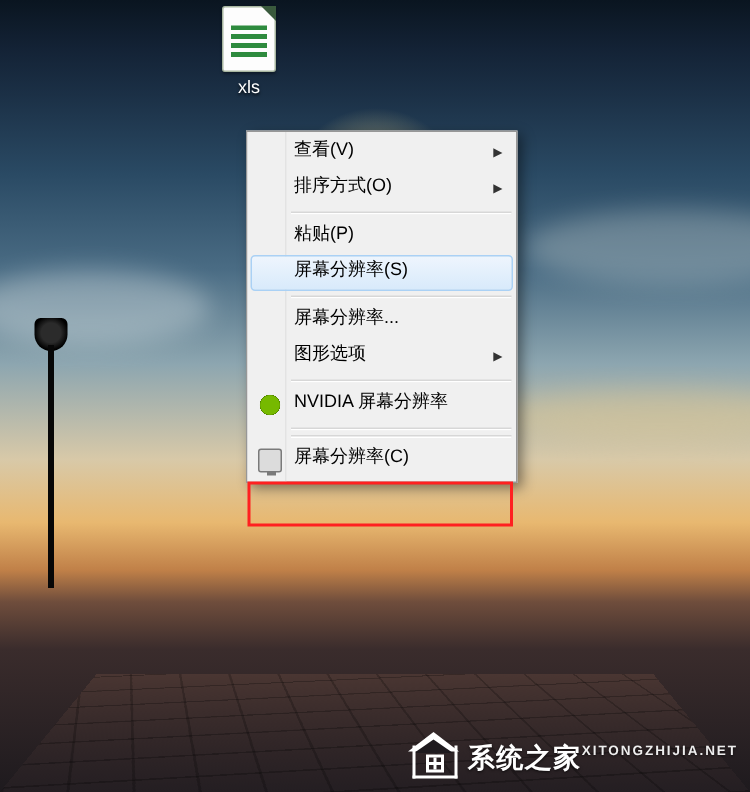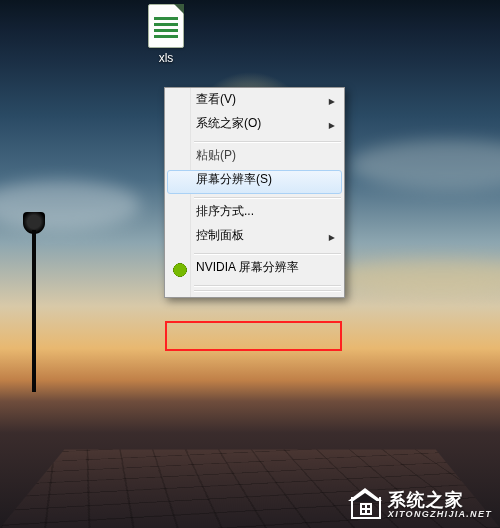--- a/index.html
+++ b/index.html
@@ -26,43 +26,43 @@
   .lamp .head{position:absolute;left:0;top:0;width:22px;height:22px;border-radius:4px 4px 50% 50%;background:radial-gradient(circle at 50% 45%, #2b2b2b 40%, #000 70%);}
   .xls{position:absolute;left:140px;top:4px;width:52px;text-align:center;color:#fff;text-shadow:0 1px 2px rgba(0,0,0,.8);}
   .xls .ico{width:34px;height:42px;margin:0 auto 3px;background:#fdfdfd;border:1px solid #a8b6a0;border-radius:2px;position:relative;box-shadow:0 1px 2px rgba(0,0,0,.35);}
   .xls .ico:before{content:"";position:absolute;right:-1px;top:-1px;border-style:solid;border-width:0 10px 10px 0;border-color:transparent #3a5a3d transparent transparent;}
   .xls .ico:after{content:"";position:absolute;left:5px;right:5px;top:12px;height:22px;background:repeating-linear-gradient(#2e8b3e 0 3px, transparent 3px 6px);}
   .menu{position:absolute;left:164px;top:87px;width:175px;background:#f0f0f0;border:1px solid #979797;box-shadow:3px 3px 8px rgba(0,0,0,.45);padding:2px;}
   .mi{display:flex;align-items:flex-start;height:22px;padding:0 18px 0 28px;position:relative;color:#000;white-space:nowrap;border:1px solid transparent;border-radius:3px;}
   .mi .lbl{flex:1;}
   .mi.has-sub:after{content:"▶";font-size:8px;position:absolute;right:6px;top:6px;color:#333;}
   .mi.hover{background:linear-gradient(#eef5fd,#d8eafb);border-color:#aad1f5;}
-  .mi.disabled{color:#404040;}
+  .mi.disabled{color:#000000;}
   .sep{height:1px;margin:3px 1px 3px 27px;background:#d7d7d7;border-bottom:1px solid #fff;}
   .gutter{position:absolute;left:0;top:0;bottom:0;width:25px;background:#f0f0f0;border-right:1px solid #e3e3e3;}
   .mi .ic{position:absolute;left:4px;top:3px;width:16px;height:16px;}
   .ic-nvidia{background:radial-gradient(circle at 50% 50%, #76b900 55%, #4d7d00 60%, transparent 62%);border-radius:3px;}
   .ic-screen{background:#dcdcdc;border:1px solid #7a7a7a;box-sizing:border-box;border-radius:2px;}
   .ic-screen:after{content:"";position:absolute;left:5px;bottom:-3px;width:6px;height:3px;background:#7a7a7a;}
   .ic-gadget{background:linear-gradient(#fff3cc,#f6d672);border:1px solid #c8a843;box-sizing:border-box;border-radius:2px;}
   .ic-person{background:linear-gradient(#8bc7e8,#4a98cc);border:1px solid #2d6d9a;box-sizing:border-box;border-radius:2px;}
   .redbox{position:absolute;border:2px solid #ff2020;pointer-events:none;}
   .rb1{left:165px;top:321px;width:173px;height:26px;}
   .wm{position:absolute;right:8px;bottom:6px;display:flex;align-items:center;gap:6px;color:#fff;font-weight:bold;text-shadow:0 1px 2px rgba(0,0,0,.7);}
   .wm .logo{width:34px;height:34px;position:relative;}
   .wm .logo .house{position:absolute;left:3px;top:9px;width:26px;height:20px;border:2px solid #fff;border-top:none;}
   .wm .logo .roof{position:absolute;left:0;top:0;width:0;height:0;border-left:17px solid transparent;border-right:17px solid transparent;border-bottom:13px solid #fff;}
   .wm .logo .roof2{position:absolute;left:4px;top:5px;width:0;height:0;border-left:13px solid transparent;border-right:13px solid transparent;border-bottom:9px solid #1e1a1e;}
   .wm .logo .win{position:absolute;left:12px;top:15px;width:8px;height:8px;border:2px solid #fff;}
   .wm .logo .win:before,.wm .logo .win:after{content:"";position:absolute;background:#fff;}
   .wm .logo .win:before{left:3px;top:-0px;width:2px;height:8px;}
   .wm .logo .win:after{left:0;top:3px;width:8px;height:2px;}
-  .wm .txt{display:flex;flex-direction:column;line-height:1.05;}
+  .wm .txt{display:flex;flex-direction:row;line-height:1.05;}
   .wm .t1{font-size:18px;letter-spacing:1px;}
-  .wm .t2{font-size:9px;letter-spacing:1.3px;opacity:.92;font-style:italic;}
+  .wm .t2{font-size:9px;letter-spacing:1.3px;opacity:.92;}
 </style>
 </head>
 <body>
 
 <div class="bg">
   <div class="cloud c1"></div>
   <div class="cloud c2"></div>
   <div class="cloud c3"></div>
   <div class="brick"></div>
   <div class="lamp">
@@ -75,43 +75,47 @@
   <div class="ico"></div>
   <div>xls</div>
 </div>
 
 <div class="menu" id="context-menu">
   <div class="gutter"></div>
 <div class="mi has-sub">
       <span class="lbl">查看(V)</span>
     </div>
     <div class="mi has-sub">
-      <span class="lbl">系统之家(O)</span>
+      <span class="lbl">排序方式(O)</span>
     </div>
     <div class="sep"></div>
     <div class="mi disabled">
       <span class="lbl">粘贴(P)</span>
     </div>
     <div class="mi hover">
       <span class="lbl">屏幕分辨率(S)</span>
     </div>
     <div class="sep"></div>
     <div class="mi">
-      <span class="lbl">排序方式...</span>
+      <span class="lbl">屏幕分辨率...</span>
     </div>
     <div class="mi has-sub">
-      <span class="lbl">控制面板</span>
+      <span class="lbl">图形选项</span>
     </div>
     <div class="sep"></div>
     <div class="mi">
       <span class="ic ic-nvidia"></span>
       <span class="lbl">NVIDIA 屏幕分辨率</span>
     </div>
     <div class="sep"></div>
     <div class="sep"></div>
+    <div class="mi">
+      <span class="ic ic-screen"></span>
+      <span class="lbl">屏幕分辨率(C)</span>
+    </div>
   </div>
 
 <div class="redbox rb1"></div>
 
 <div class="wm">
   <div class="logo">
     <div class="roof"></div>
       <div class="roof2"></div>
       <div class="house"></div>
       <div class="win"></div>

